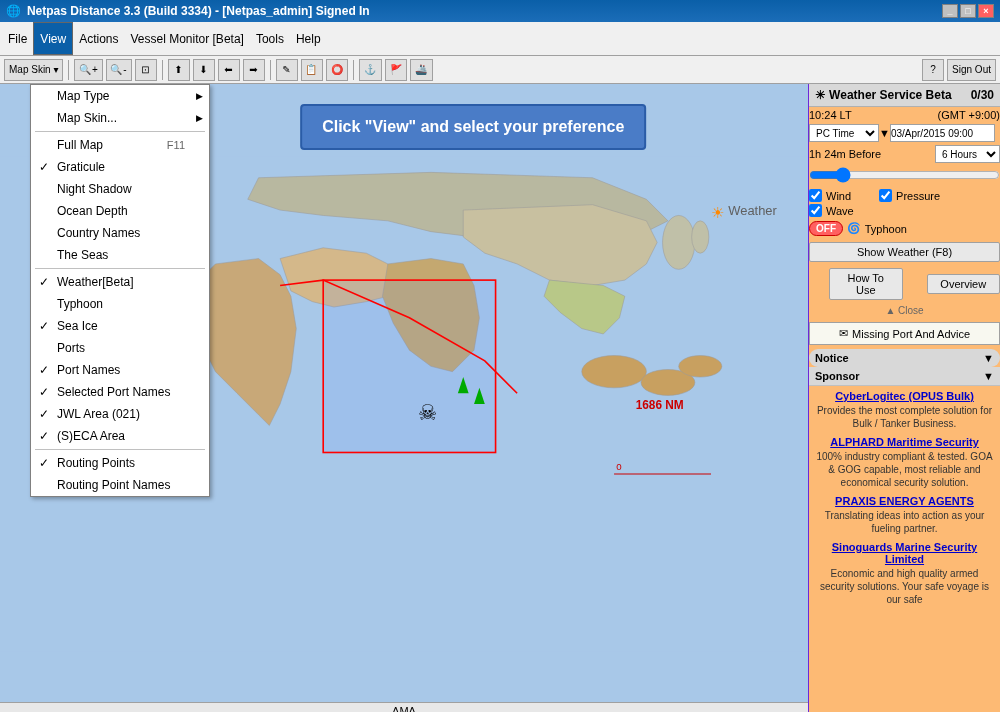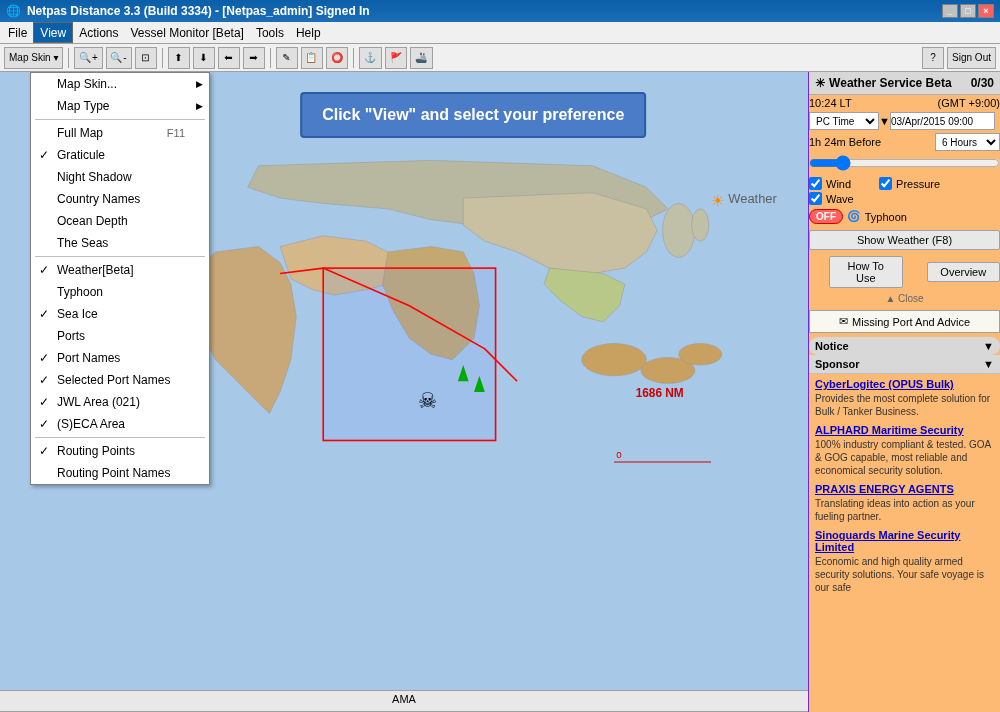--- a/index.html
+++ b/index.html
@@ -23,21 +23,21 @@
       background: #c0c0c0;
       border: 1px solid #808080;
       font-size: 9px;
       display: flex; align-items: center; justify-content: center;
       cursor: pointer;
     }
 
     
     .menu-bar {
       background: #f0f0f0;
-      height: 22px;
+      height: 34px;
       display: flex;
       align-items: center;
       border-bottom: 1px solid #a0a0a0;
       padding: 0 2px;
     }
     .menu-item {
       padding: 2px 6px;
       cursor: pointer;
       font-size: 12px;
       height: 100%;
@@ -219,20 +219,21 @@
       justify-content: space-between;
       align-items: center;
       border-radius: 9px;
     }
     .notice-link { color: #0000cc; text-decoration: underline; cursor: pointer; font-size: 11px; }
     .notice-text { font-size: 10px; color: #333; line-height: 1.3; }
 
     .sponsor-section {
       border-top: 1px solid #c0c0c0;
       padding: 4px 6px;
+      text-align: center;
     }
     .sponsor-header {
       background: #d8d8d8;
       padding: 3px 6px;
       font-weight: bold;
       display: flex;
       justify-content: space-between;
     }
     .sponsor-link { color: #0000cc; font-weight: bold; text-decoration: underline; cursor: pointer; font-size: 11px; }
     .sponsor-text { font-size: 10px; color: #333; line-height: 1.3; margin: 2px 0 6px 0; }
@@ -373,47 +374,47 @@
         <text x="572" y="291" fill="#cc0000" font-size="9">0</text>
 
         <text x="660" y="57" fill="#ff8800" font-size="14">☀</text>
         <text x="676" y="55" fill="#606060" font-size="12">Weather</text>
       </svg>
     </div>
 
     <div class="dropdown-menu" style="top: 0; left: 30px;">
       <div class="dropdown-item has-arrow">
         <span class="checkmark"></span>
+        <span>Map Type</span>
+      </div>
+      <div class="dropdown-item has-arrow">
+        <span class="checkmark"></span>
         <span>Map Skin...</span>
-      </div>
-      <div class="dropdown-item has-arrow">
-        <span class="checkmark"></span>
-        <span>Map Type</span>
       </div>
       <div class="dropdown-hr"></div>
       <div class="dropdown-item">
         <span class="checkmark"></span>
         <span>Full Map</span>
         <span style="margin-left:auto; color:#666; font-size:11px;">F11</span>
       </div>
       <div class="dropdown-item">
         <span class="checkmark">✓</span>
         <span>Graticule</span>
       </div>
       <div class="dropdown-item">
         <span class="checkmark"></span>
         <span>Night Shadow</span>
       </div>
       <div class="dropdown-item">
         <span class="checkmark"></span>
+        <span>Ocean Depth</span>
+      </div>
+      <div class="dropdown-item">
+        <span class="checkmark"></span>
         <span>Country Names</span>
-      </div>
-      <div class="dropdown-item">
-        <span class="checkmark"></span>
-        <span>Ocean Depth</span>
       </div>
       <div class="dropdown-item">
         <span class="checkmark"></span>
         <span>The Seas</span>
       </div>
       <div class="dropdown-hr"></div>
       <div class="dropdown-item">
         <span class="checkmark">✓</span>
         <span>Weather[Beta]</span>
       </div>

